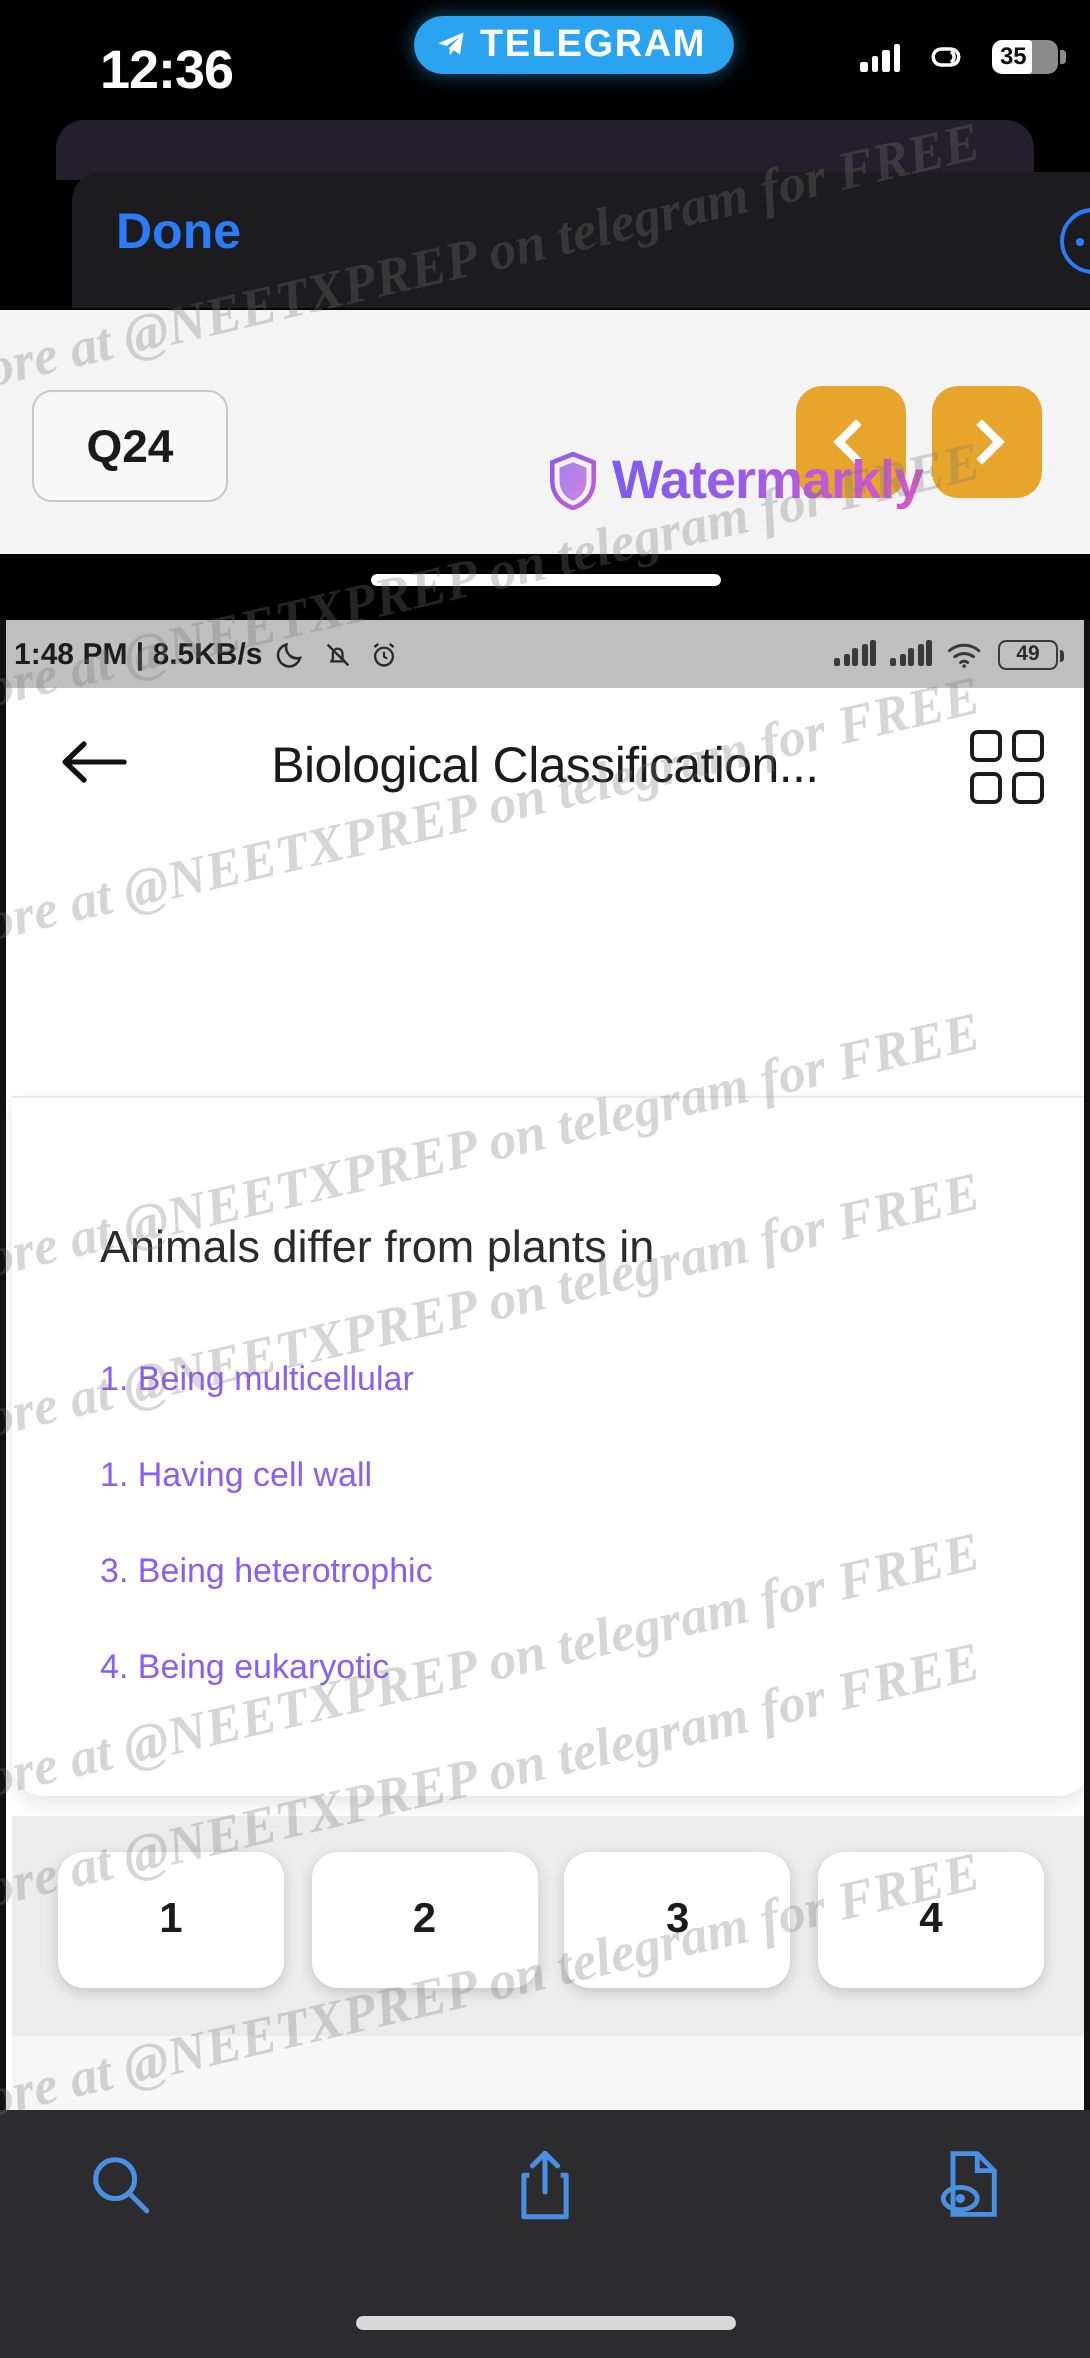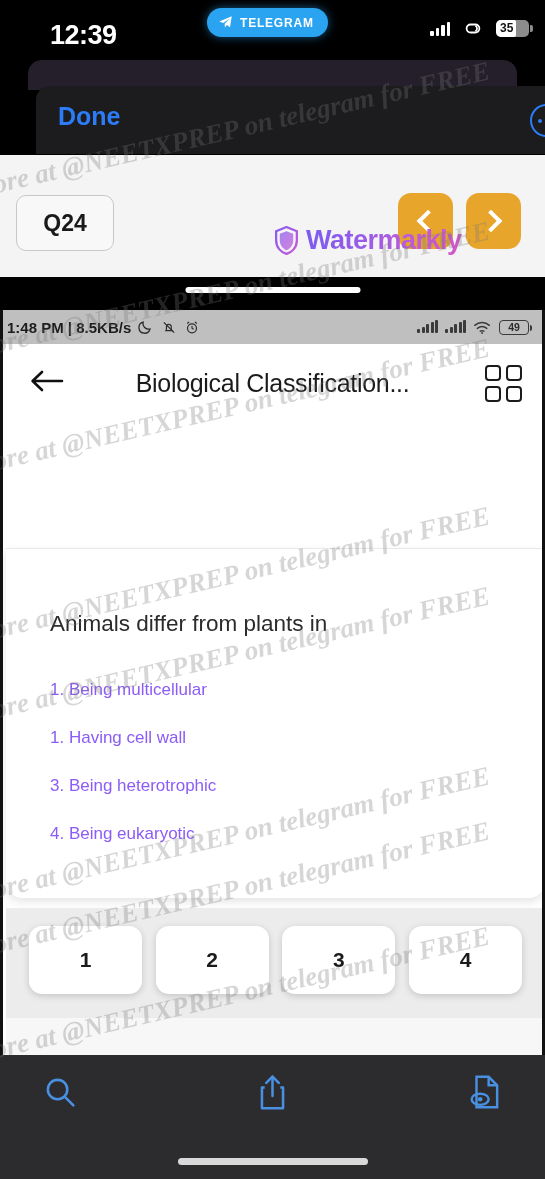--- a/index.html
+++ b/index.html
@@ -21,21 +21,21 @@
     font-size: 27px; font-weight: bold; letter-spacing: -0.5px;
   }
   .tg-pill {
     position: absolute; left: 207px; top: 8px;
     height: 29px; padding: 0 14px 0 10px;
     background: #2AA3F0; border-radius: 16px;
     display: flex; align-items: center; gap: 6px;
     box-shadow: 0 0 10px rgba(42,163,240,0.55);
   }
   .tg-pill .tg-label {
-    font-size: 12px; font-weight: bold; color: #fff; letter-spacing: 0.8px;
+    font-size: 19px; font-weight: bold; color: #fff; letter-spacing: 0.8px;
   }
   .ios-right {
     position: absolute; right: 16px; top: 20px;
     display: flex; align-items: center; gap: 11px;
   }
   .bars { display: flex; align-items: flex-end; gap: 2px; height: 15px; }
   .bars i { display: block; width: 3.5px; background: #fff; border-radius: 1px; }
   .bars i:nth-child(1){height:5px}.bars i:nth-child(2){height:8px}
   .bars i:nth-child(3){height:11px}.bars i:nth-child(4){height:14px}
   .batt {
@@ -247,21 +247,21 @@
     font-size: 27px; color: rgba(120,120,120,0.30);
     transform: rotate(-13deg); transform-origin: left center;
   }
 </style>
 </head>
 <body>
 
 <div class="screen">
 
   <div class="ios-status">
-    <div class="ios-clock">12:39</div>
+    <div class="ios-clock">12:36</div>
 
     <div class="tg-pill">
       <svg width="17" height="15" viewBox="0 0 24 24">
         <path d="M22 2L2 10.5l6.3 2.2L19 5.5l-8.3 8.6.4 6 3-4 5.1 3.6z" fill="#fff"></path>
       </svg>
       <span class="tg-label">TELEGRAM</span>
     </div>
 
     <div class="ios-right">
       <span class="bars">

